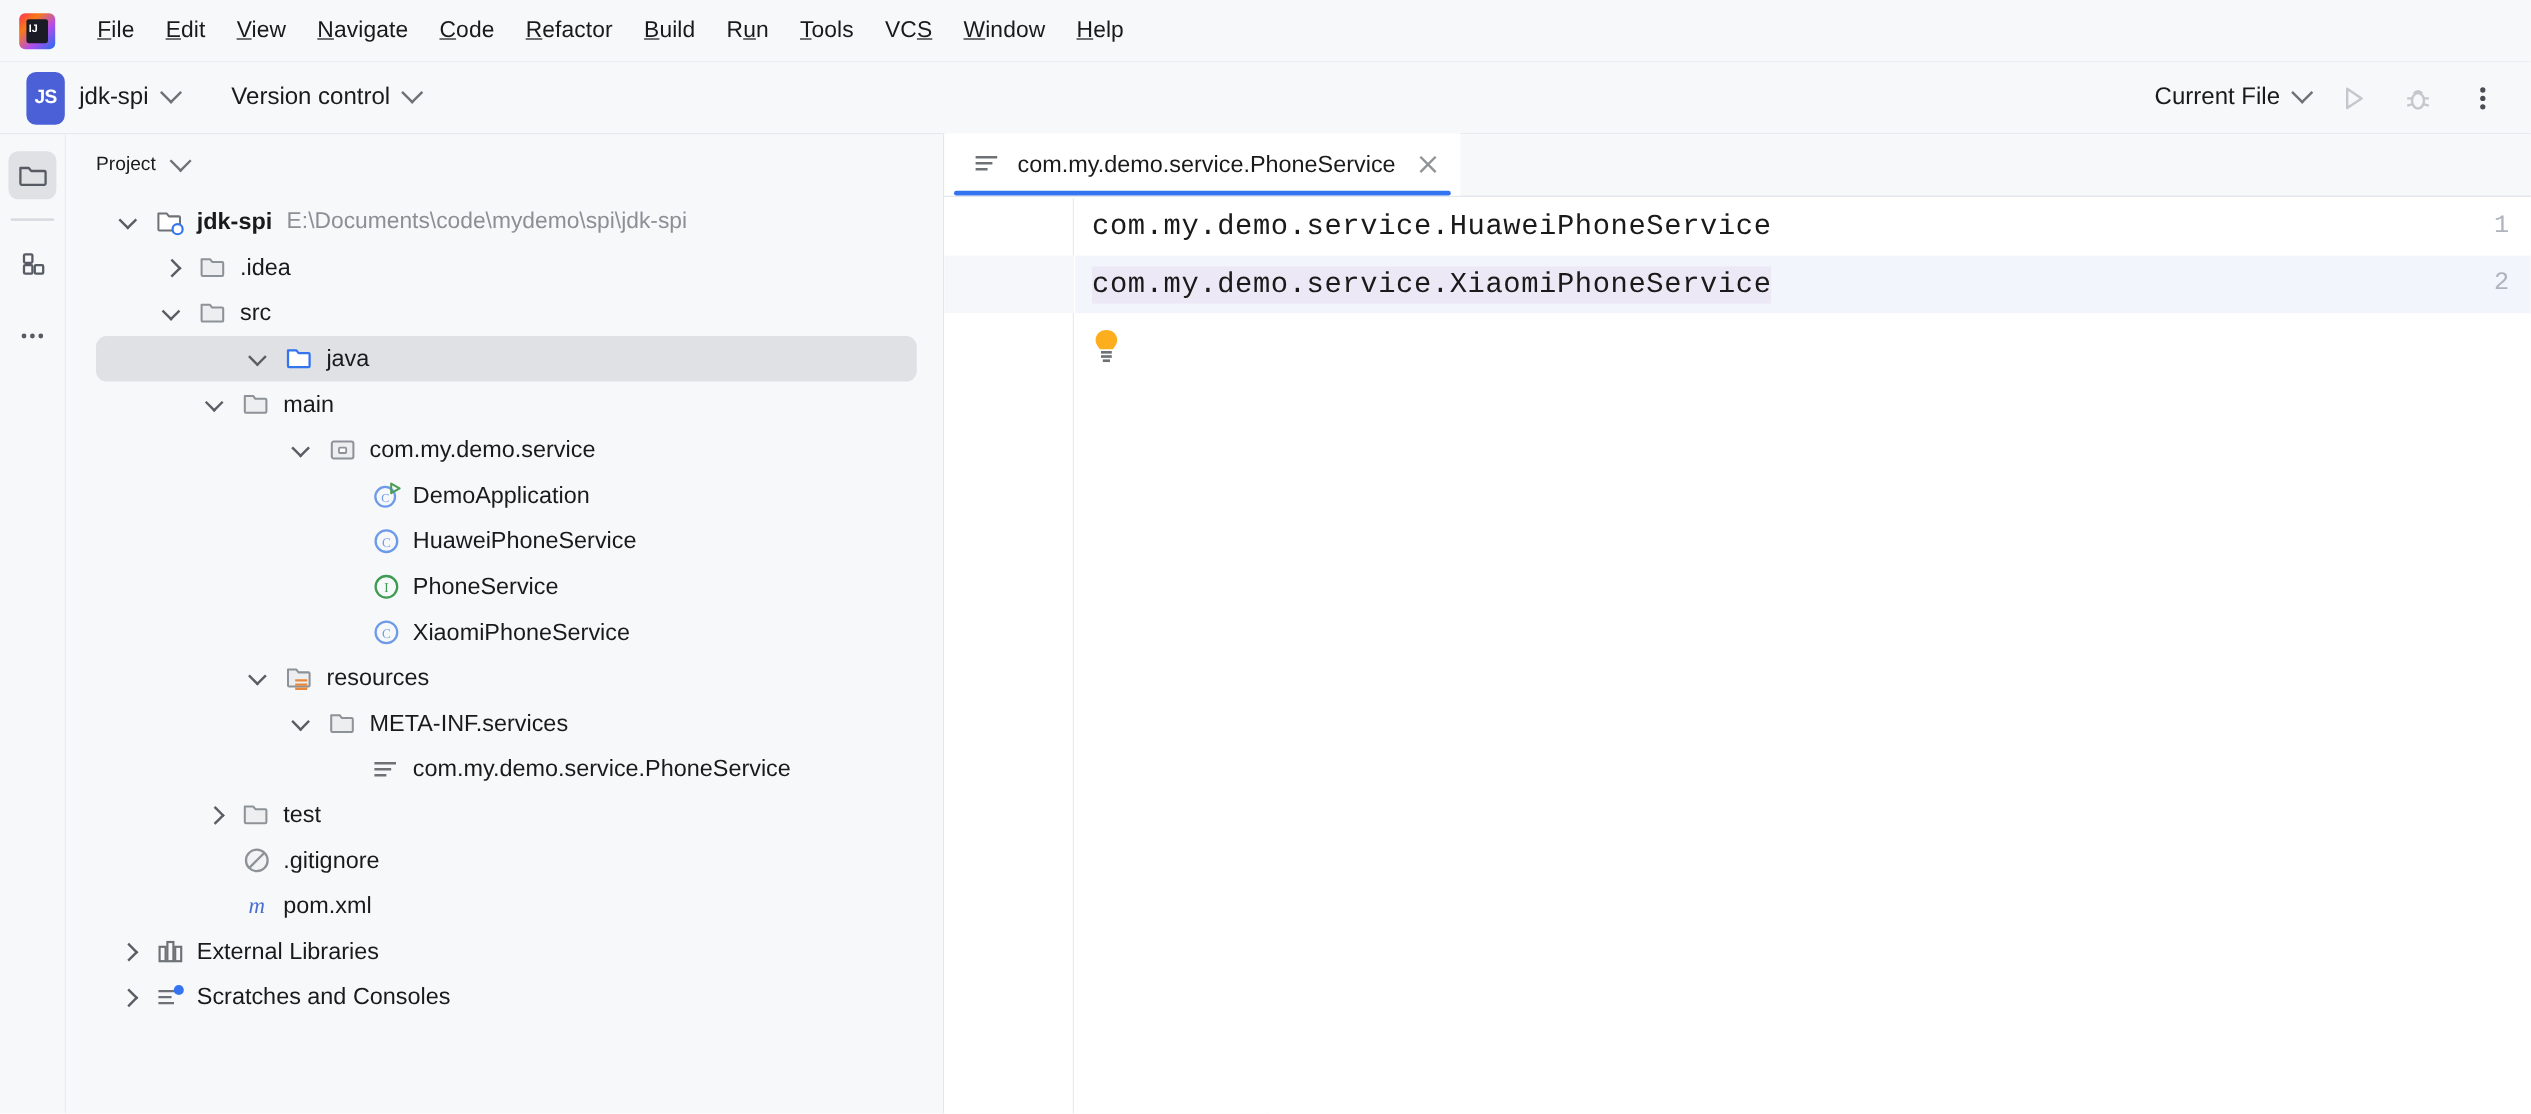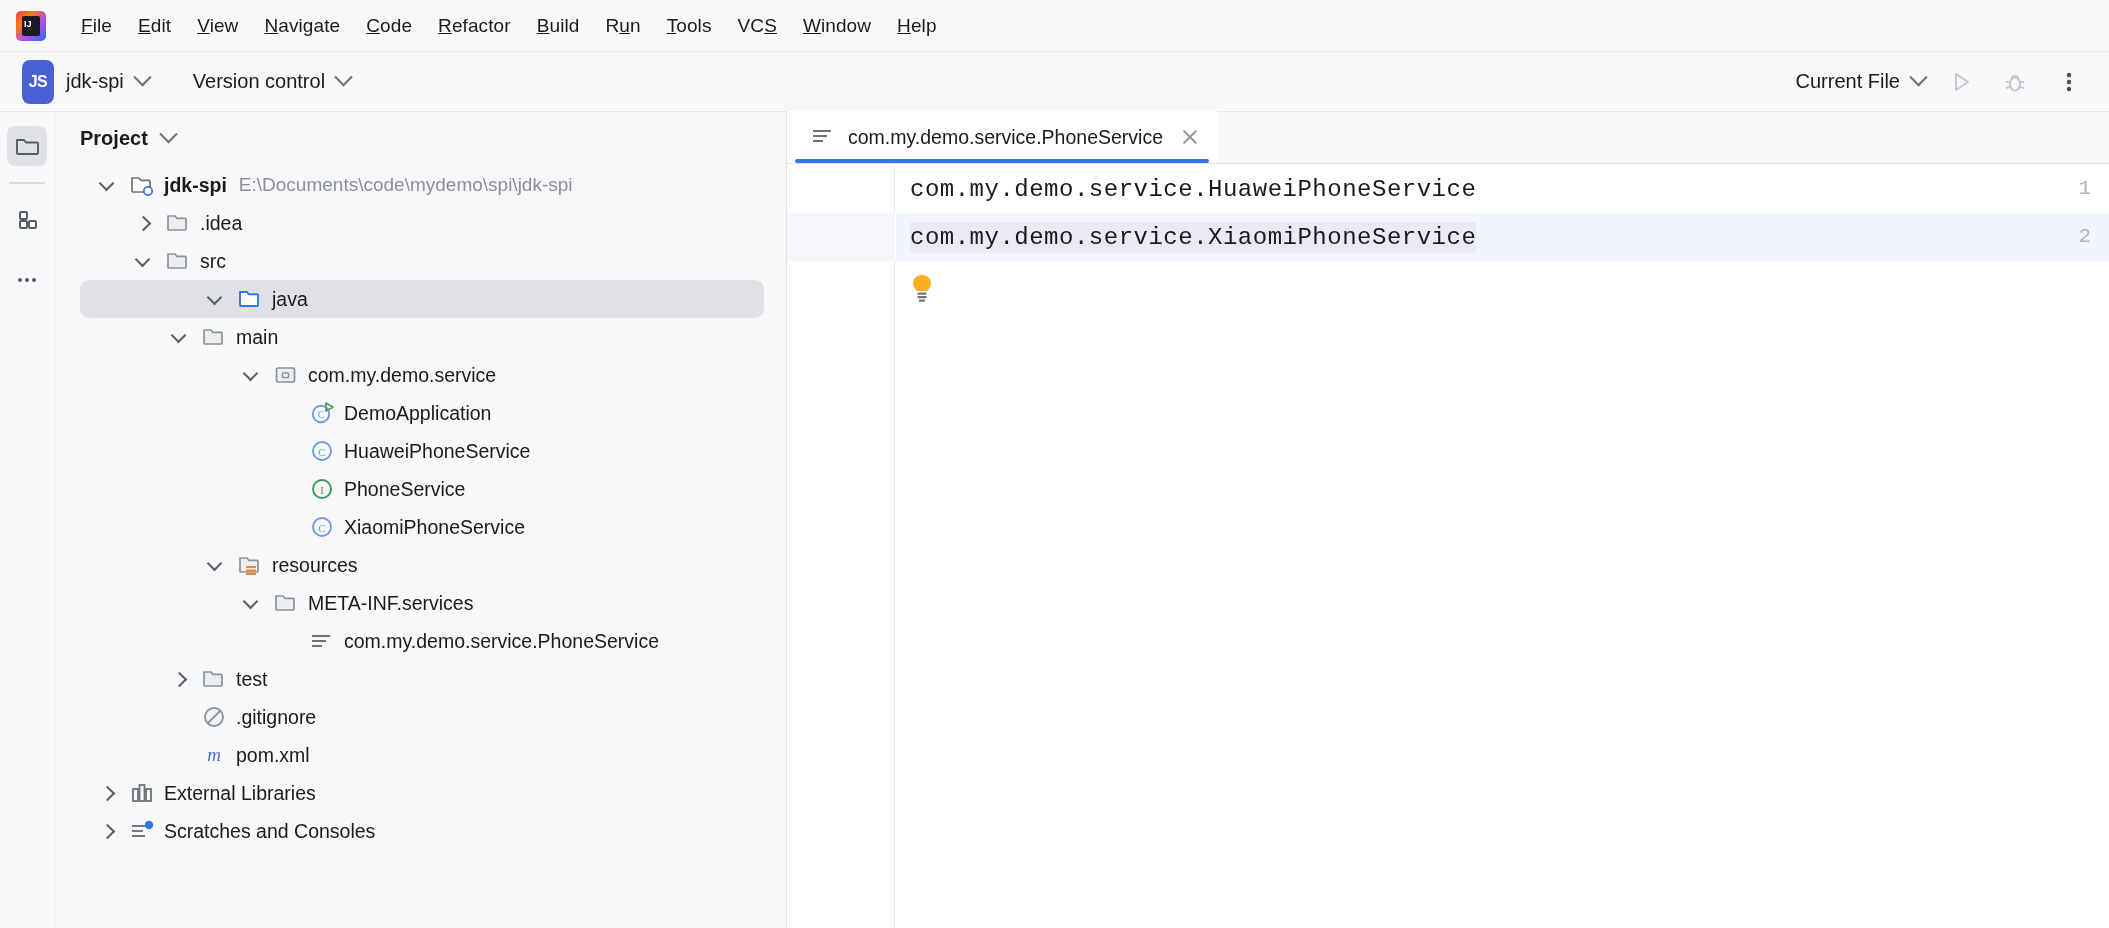--- a/index.html
+++ b/index.html
@@ -76,21 +76,21 @@
                align-items:center; justify-content:center; margin-bottom:6px; }
   .strip-btn.active { background:#DFE1E5; }
   .strip-sep { width:36px; height:2px; background:#D6D9DE; margin:10px 0 16px 0; }
 
   
   .projectpanel {
     position:absolute; left:55px; top:112px; width:732px; height:816px;
     background:#F7F8FA; border-right:1px solid #E0E2E6; overflow:hidden;
   }
   .panel-head { height:52px; display:flex; align-items:center; padding-left:25px; }
-  .panel-title { font-size:20px; font-weight:bold; color:#1A1A1A; }
+  .panel-title { font-size:16px; font-weight:normal; color:#1A1A1A; }
   .panel-head .chev { margin-left:14px; }
   .tree { position:relative; padding-top:2px; }
   .row {
     position:relative; height:38px; display:flex; align-items:center;
     white-space:nowrap; font-size:19.5px; color:#1A1A1A; cursor:default;
   }
   .row .hl {
     position:absolute; left:25px; right:22px; top:0; bottom:0;
     border-radius:9px; z-index:0;
   }

